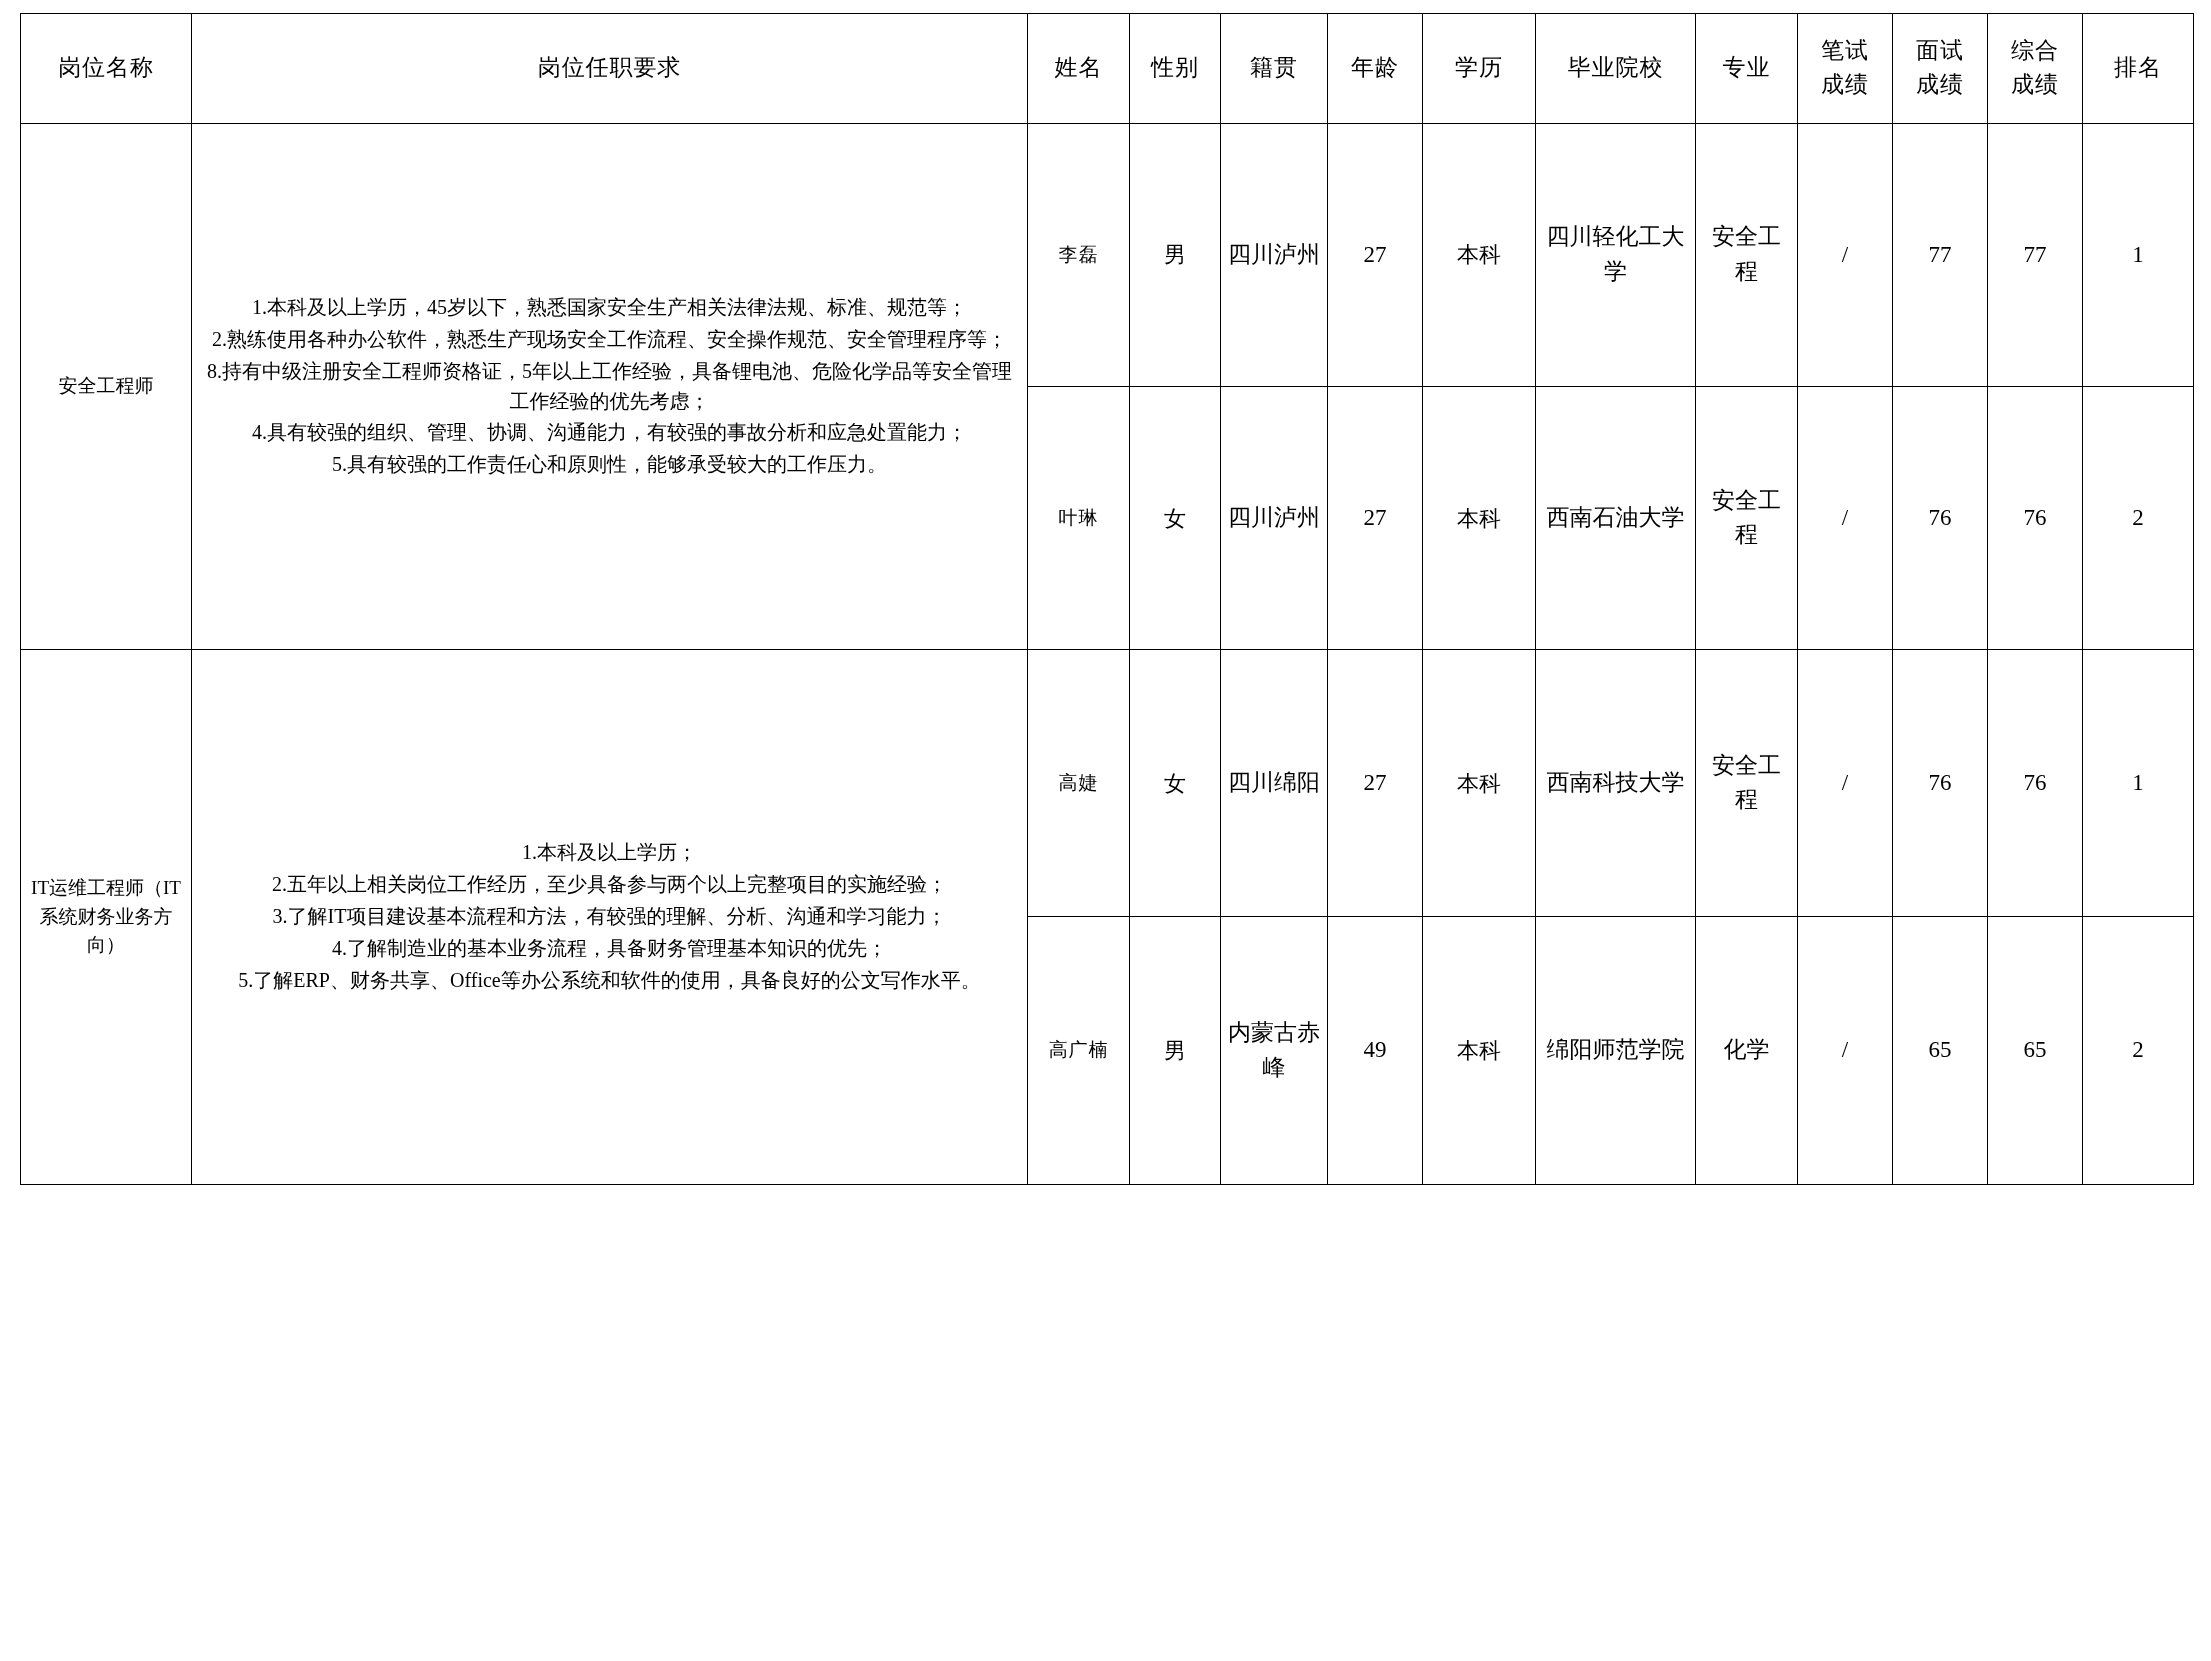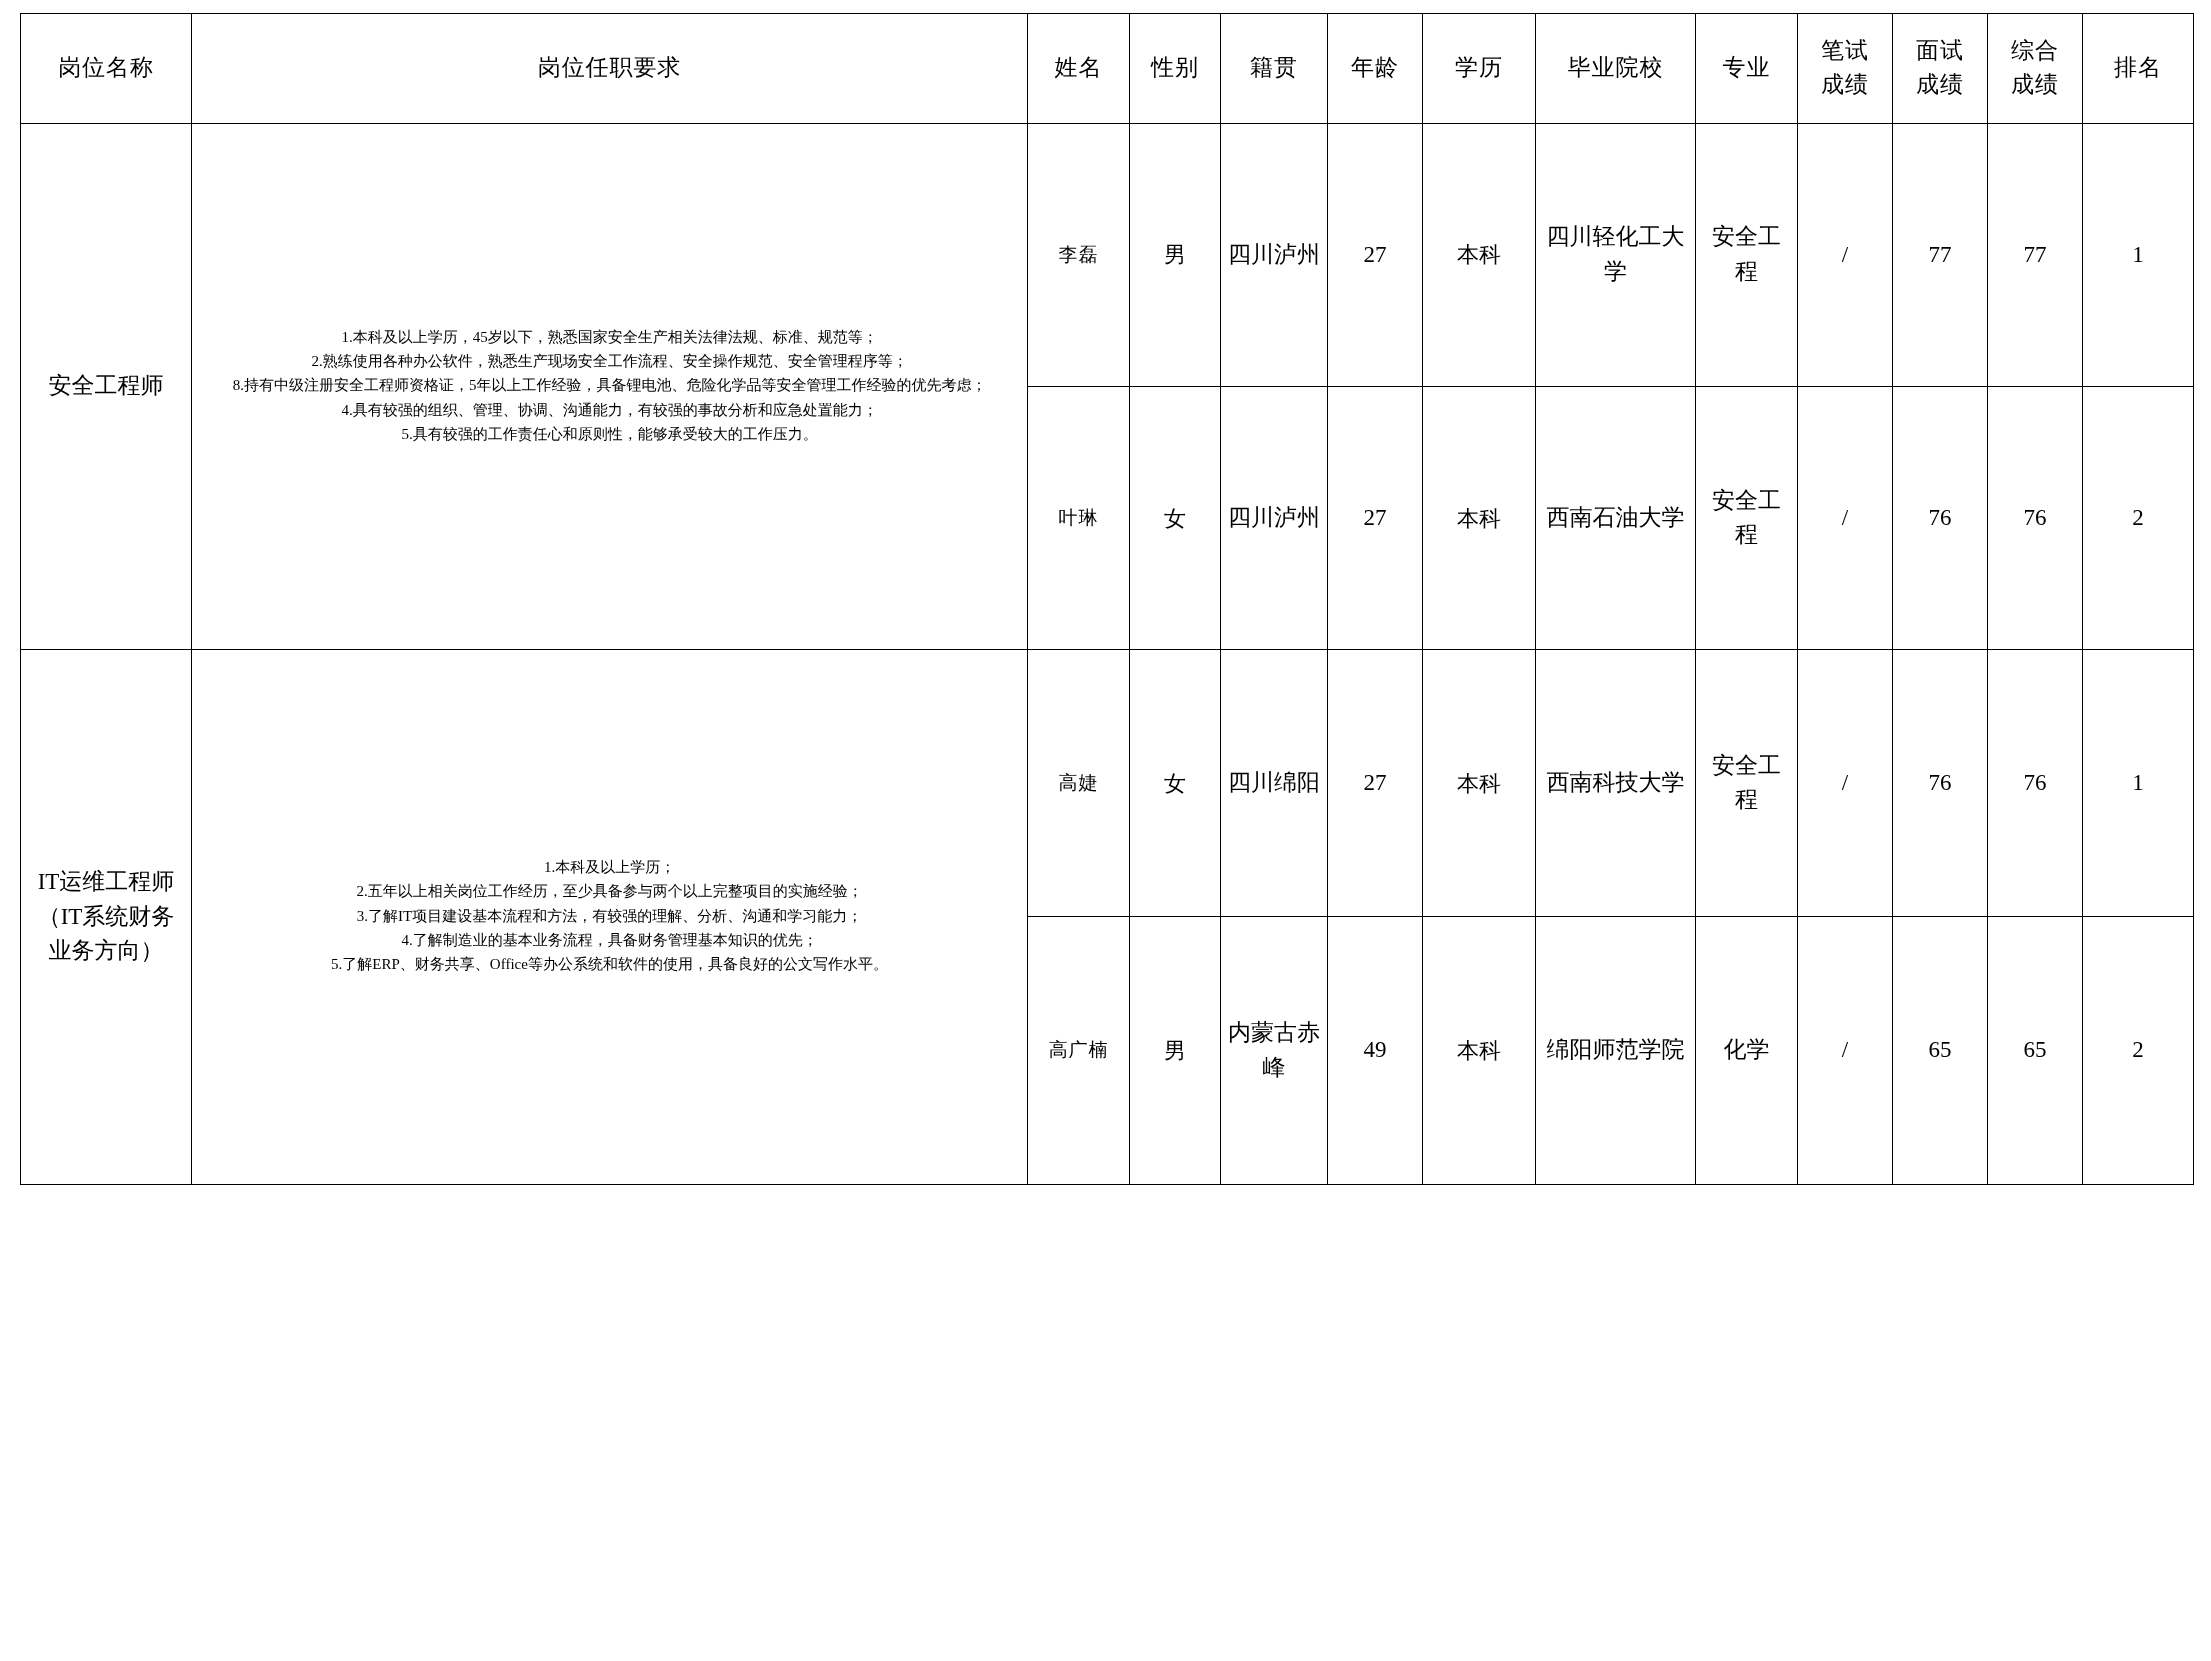--- a/index.html
+++ b/index.html
@@ -50,29 +50,29 @@
   .c-age       { width: 95px; }
   .c-edu       { width: 113px; }
   .c-school    { width: 160px; }
   .c-major     { width: 102px; }
   .c-written   { width: 95px; }
   .c-interview { width: 95px; }
   .c-total     { width: 95px; }
   .c-rank      { width: 111px; }
 
   td.post-cell {
-    font-size: 23px;
+    font-size: 19px;
     line-height: 1.8;
     padding: 0 9px;
   }
   td.req-cell {
     text-align: left;
     vertical-align: middle;
     padding: 9px 22px 9px 25.5px;
-    font-size: 15px;
+    font-size: 20px;
     line-height: 2.0;
   }
   td.req-cell p {
     margin: 0 0 1.8px 0;
     text-indent: 0;
   }
   td.narrow-wrap {
     font-size: 23px;
     line-height: 1.55;
     padding: 3.6px 1.8px;

